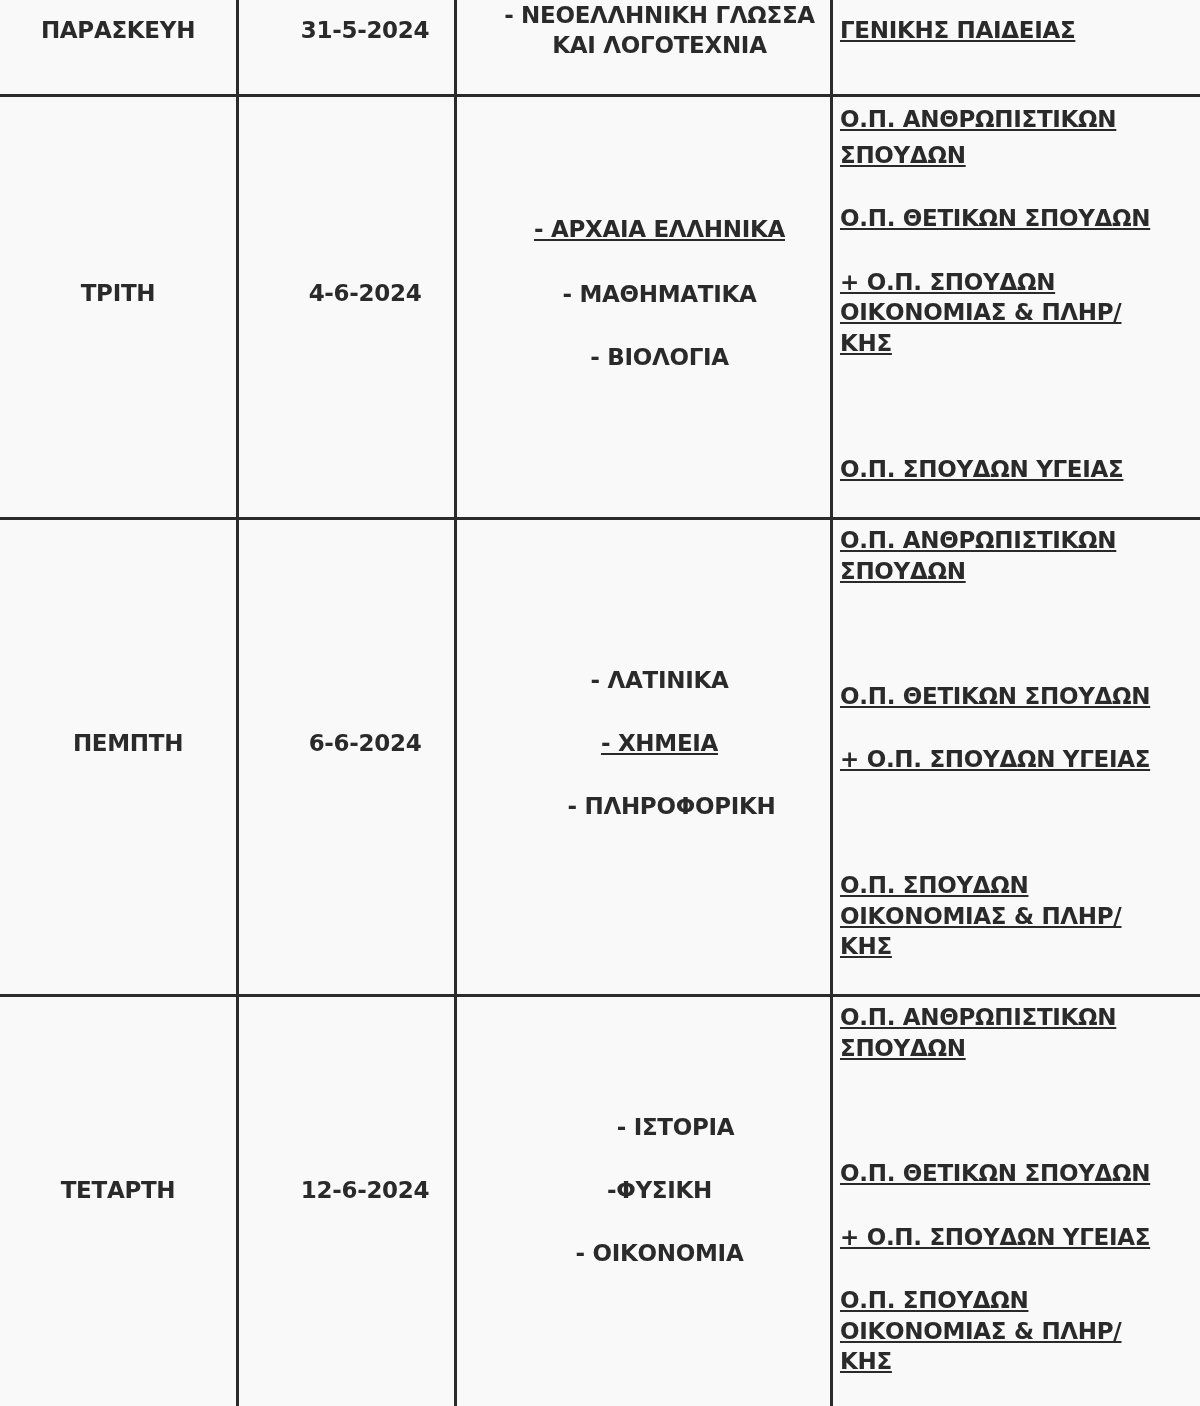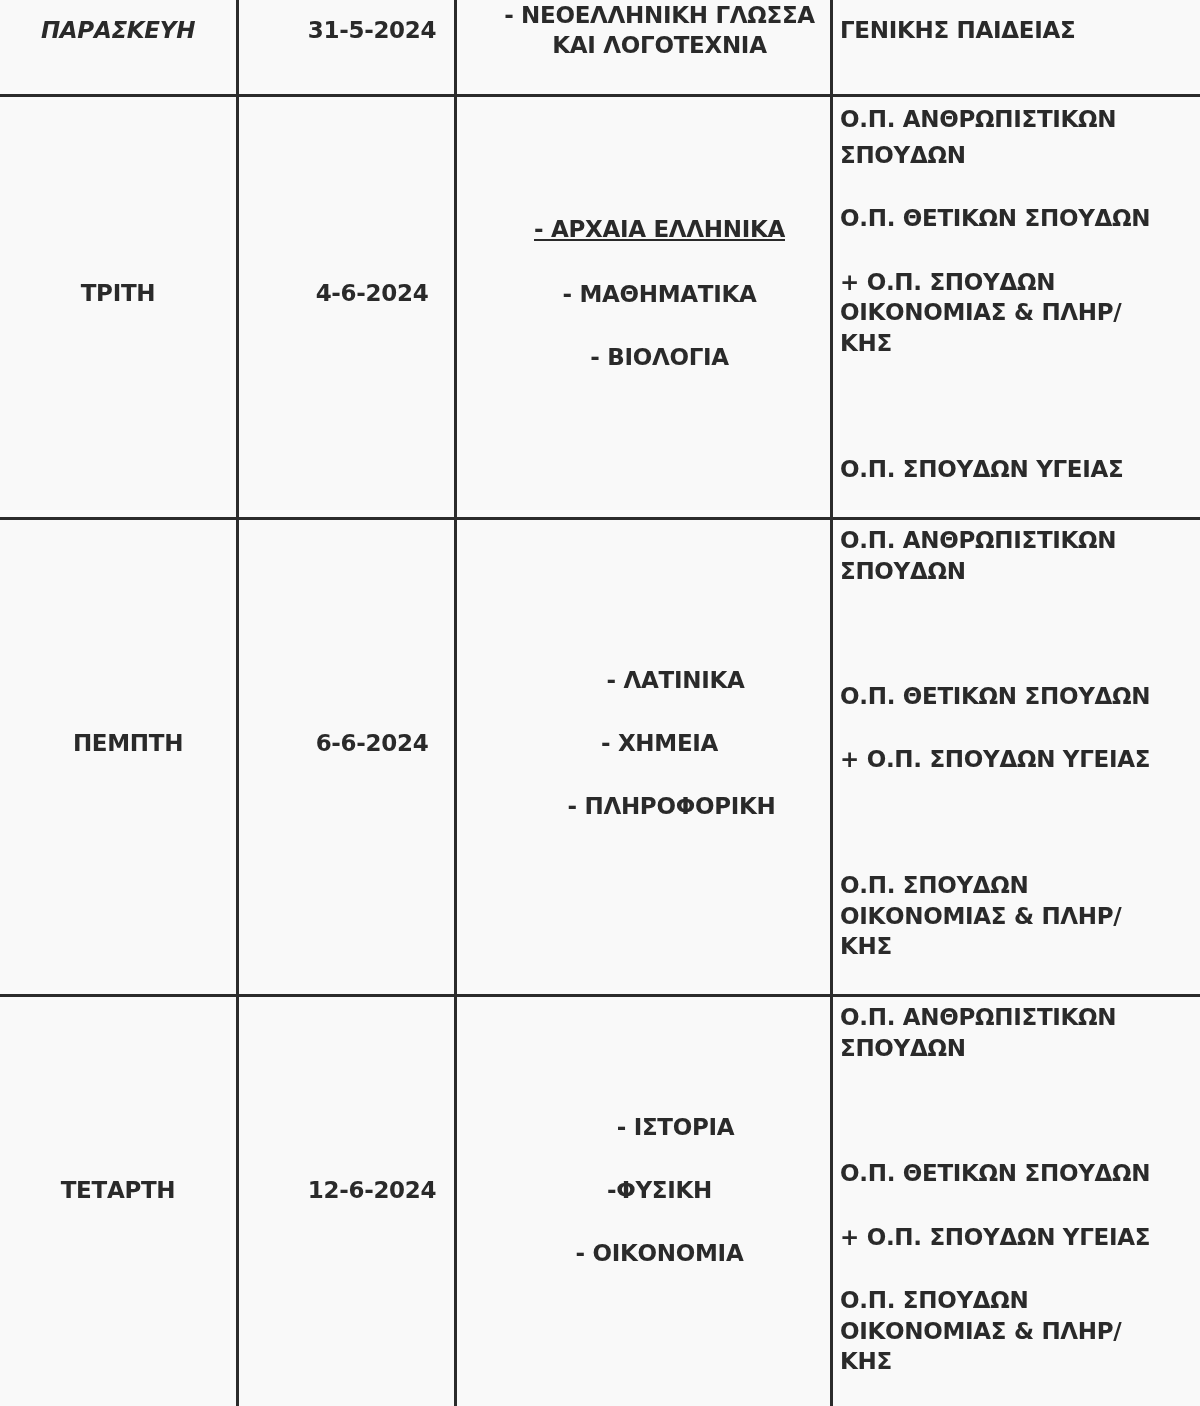--- a/index.html
+++ b/index.html
@@ -31,36 +31,36 @@
     }
     .txt {
       position: absolute;
       font-weight: bold;
       font-size: 23px;
       line-height: 30px;
       white-space: nowrap;
       letter-spacing: -0.3px;
     }
     .c1 { left: 0; width: 236px; text-align: center; }
-    .c2 { left: 242px; width: 260px; text-align: center; }
+    .c2 { left: 235px; width: 260px; text-align: center; }
     .c3 { left: 457px; width: 405px; text-align: center; }
-    .c4 { left: 840px; width: 360px; text-align: left; }
+    .c4 { left: 840px; width: 360px; text-align: left; text-decoration: underline; }
   </style>
 </head>
 <body>
 
 <div class="hline" style="top:94px;"></div>
 <div class="hline" style="top:517px;"></div>
 <div class="hline" style="top:994px;"></div>
 <div class="vline" style="left:236px;"></div>
 <div class="vline" style="left:454px;"></div>
 <div class="vline" style="left:830px;"></div>
 
 <div>
-  <div class="txt c1" style="top:15px;font-style:italic;">ΠΑΡΑΣΚΕΥΗ</div>
+  <div class="txt c1" style="top:15px;">ΠΑΡΑΣΚΕΥΗ</div>
   <div class="txt c2" style="top:15px;">31-5-2024</div>
   <div class="txt c3" style="top:0px;">- ΝΕΟΕΛΛΗΝΙΚΗ ΓΛΩΣΣΑ</div>
   <div class="txt c3" style="top:30px;">ΚΑΙ ΛΟΓΟΤΕΧΝΙΑ</div>
   <div class="txt c4" style="top:15px;">ΓΕΝΙΚΗΣ ΠΑΙΔΕΙΑΣ</div>
 </div>
 
 <div>
   <div class="txt c1" style="top:278px;">ΤΡΙΤΗ</div>
   <div class="txt c2" style="top:278px;">4-6-2024</div>
   <div class="txt c3" style="top:214px;text-decoration:underline;">- ΑΡΧΑΙΑ ΕΛΛΗΝΙΚΑ</div>
@@ -71,22 +71,22 @@
   <div class="txt c4" style="top:203px;">Ο.Π. ΘΕΤΙΚΩΝ ΣΠΟΥΔΩΝ</div>
   <div class="txt c4" style="top:267px;">+ Ο.Π. ΣΠΟΥΔΩΝ</div>
   <div class="txt c4" style="top:297px;">ΟΙΚΟΝΟΜΙΑΣ &amp; ΠΛΗΡ/</div>
   <div class="txt c4" style="top:328px;">ΚΗΣ</div>
   <div class="txt c4" style="top:454px;">Ο.Π. ΣΠΟΥΔΩΝ ΥΓΕΙΑΣ</div>
 </div>
 
 <div>
   <div class="txt c1" style="top:728px;margin-left:10px;">ΠΕΜΠΤΗ</div>
   <div class="txt c2" style="top:728px;">6-6-2024</div>
-  <div class="txt c3" style="top:665px;margin-left:16px;">- ΛΑΤΙΝΙΚΑ</div>
-  <div class="txt c3" style="top:728px;">- ΧΗΜΕΙΑ</div>
+  <div class="txt c3" style="top:665px;">- ΛΑΤΙΝΙΚΑ</div>
+  <div class="txt c3" style="top:728px;text-decoration:underline;">- ΧΗΜΕΙΑ</div>
   <div class="txt c3" style="top:791px;margin-left:12px;">- ΠΛΗΡΟΦΟΡΙΚΗ</div>
   <div class="txt c4" style="top:525px;">Ο.Π. ΑΝΘΡΩΠΙΣΤΙΚΩΝ</div>
   <div class="txt c4" style="top:556px;">ΣΠΟΥΔΩΝ</div>
   <div class="txt c4" style="top:681px;">Ο.Π. ΘΕΤΙΚΩΝ ΣΠΟΥΔΩΝ</div>
   <div class="txt c4" style="top:744px;">+ Ο.Π. ΣΠΟΥΔΩΝ ΥΓΕΙΑΣ</div>
   <div class="txt c4" style="top:870px;">Ο.Π. ΣΠΟΥΔΩΝ</div>
   <div class="txt c4" style="top:901px;">ΟΙΚΟΝΟΜΙΑΣ &amp; ΠΛΗΡ/</div>
   <div class="txt c4" style="top:931px;">ΚΗΣ</div>
 </div>
 

